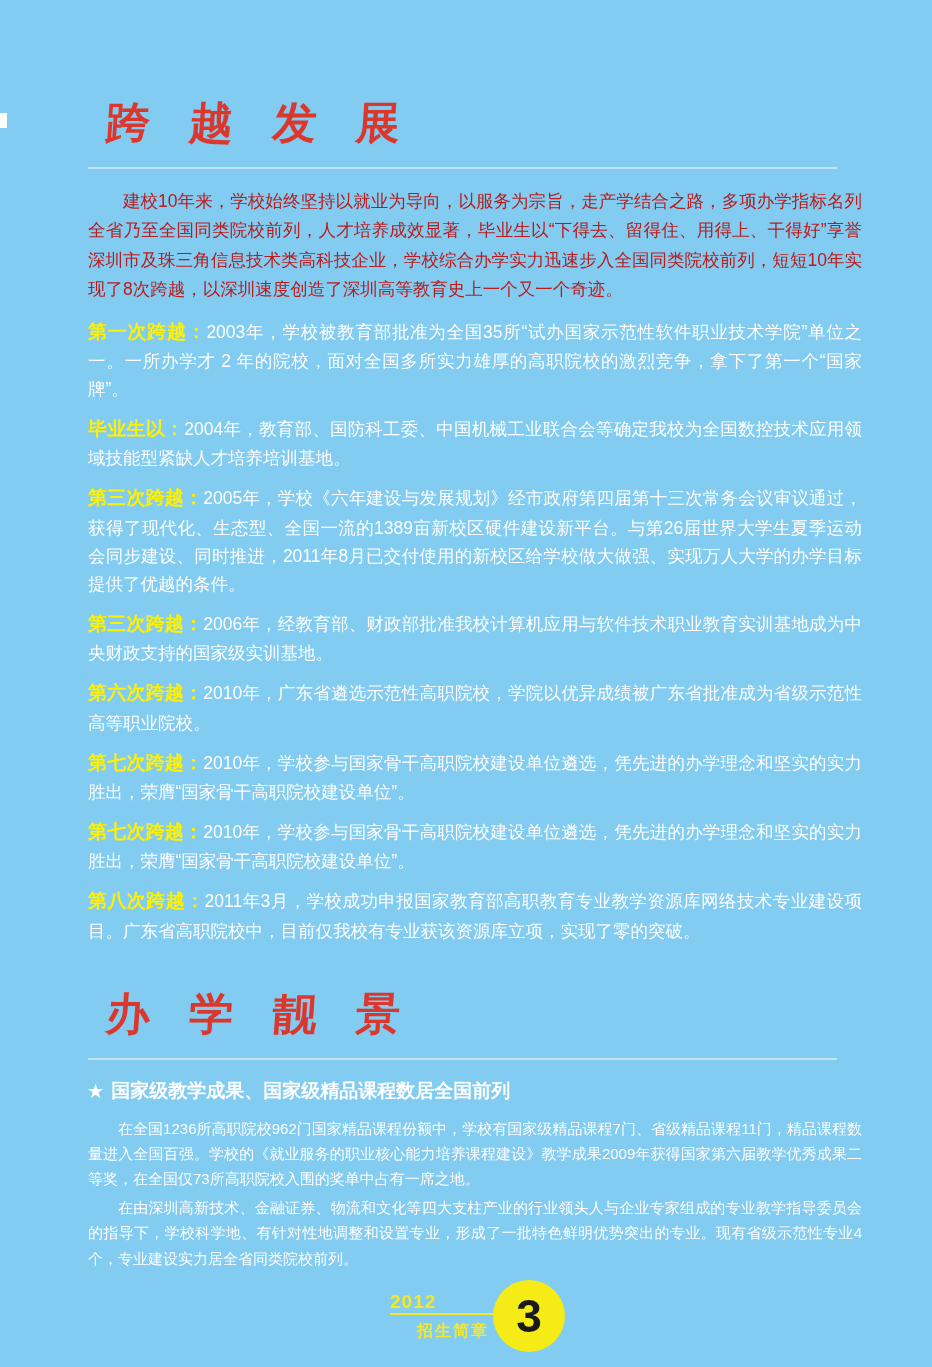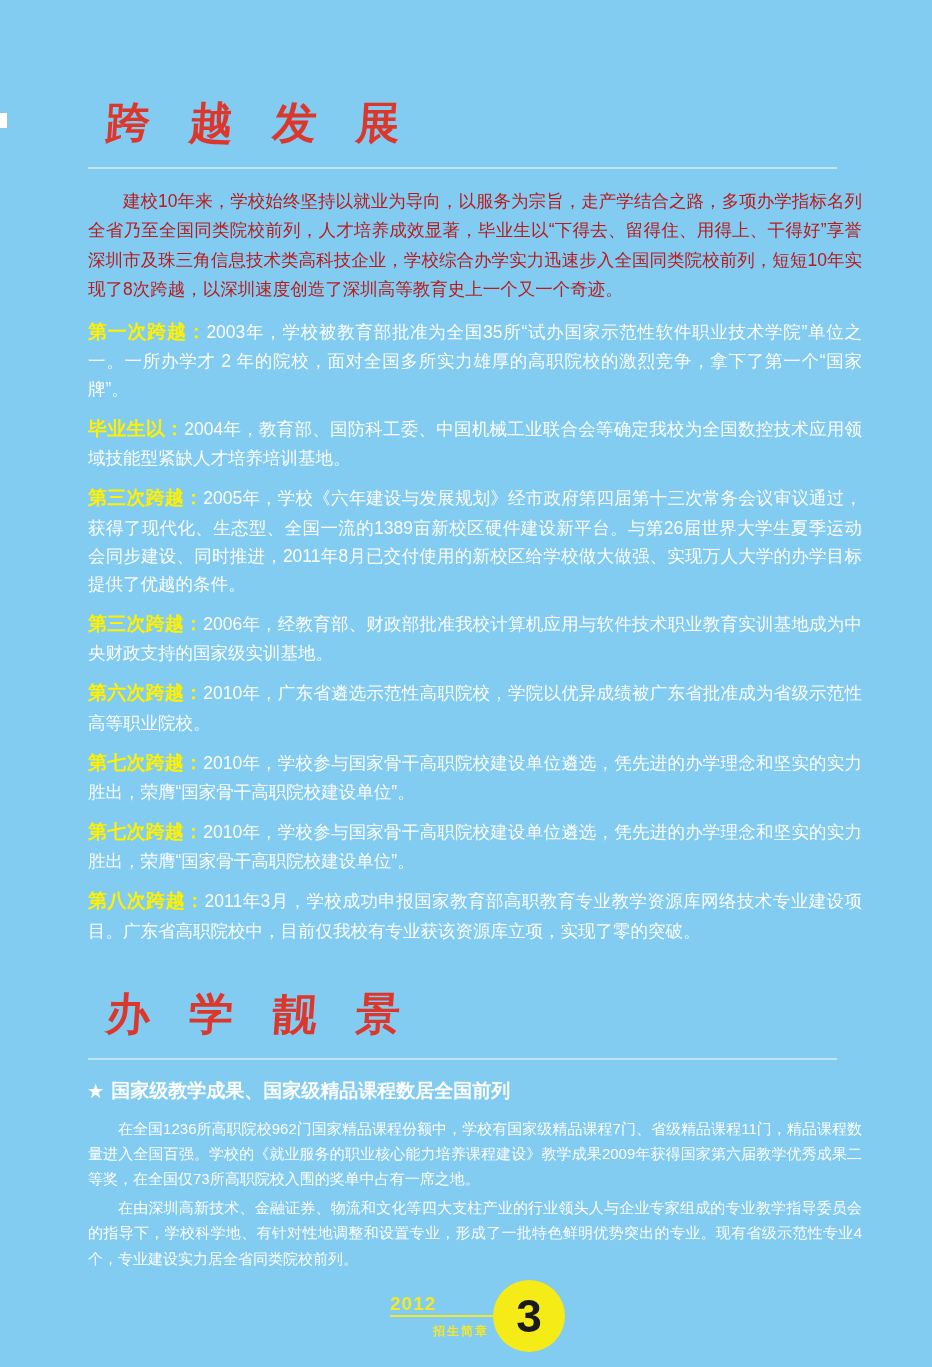--- a/index.html
+++ b/index.html
@@ -90,21 +90,21 @@
     letter-spacing: 1px;
     margin-bottom: 0;
   }
   .footer-line {
     height: 2px;
     background: #F3E92C;
     width: 105px;
   }
   .footer-label {
     color: #F3E92C;
-    font-size: 12px;
+    font-size: 16px;
     font-weight: bold;
     text-align: right;
     padding-right: 6px;
     margin-top: 6px;
     letter-spacing: 2px;
   }
   .footer-circle {
     width: 72px;
     height: 72px;
     border-radius: 50%;

